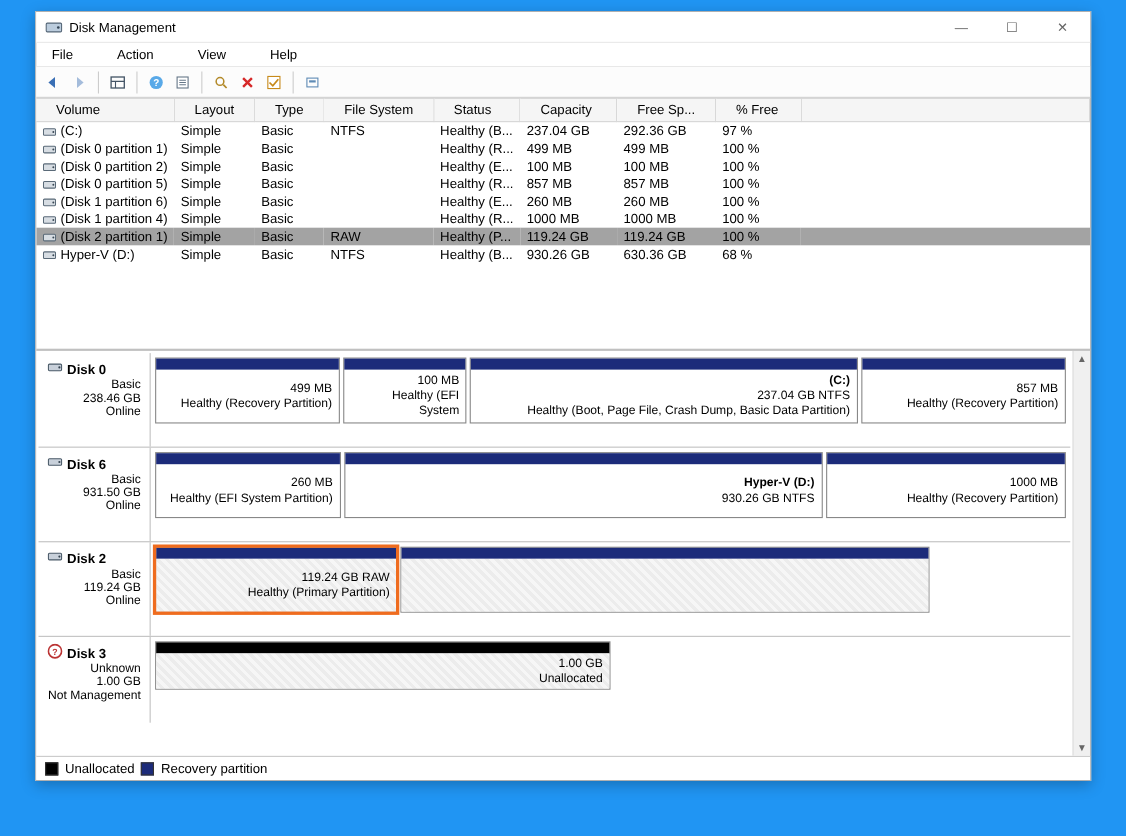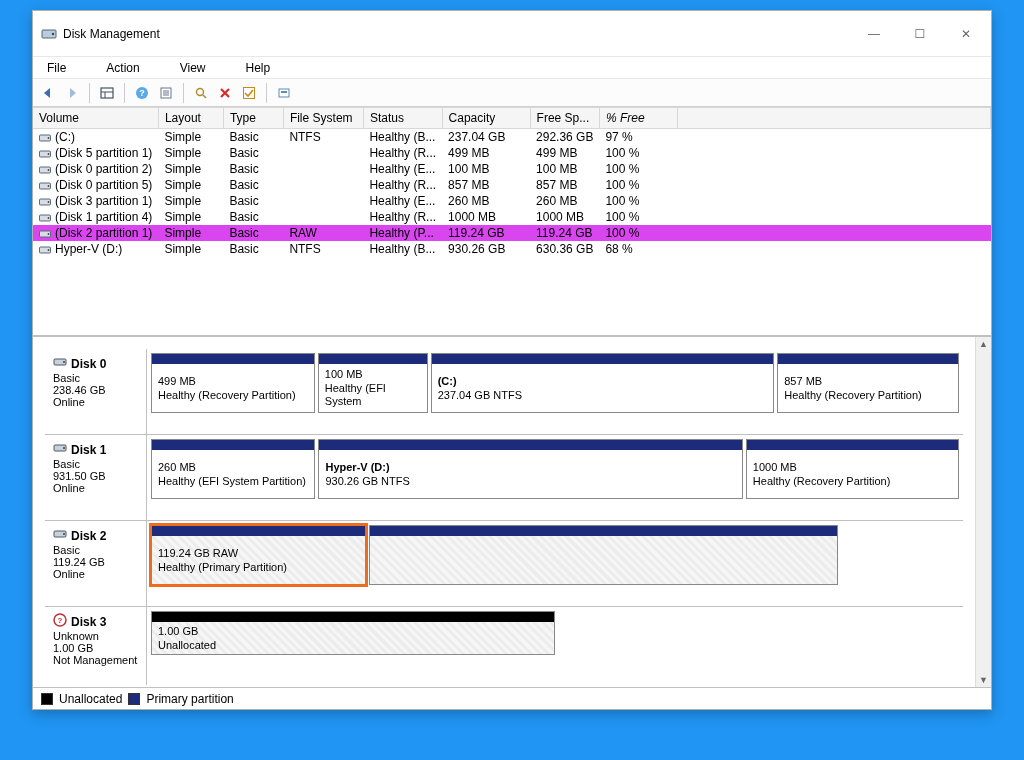--- a/index.html
+++ b/index.html
@@ -1,54 +1,54 @@
 <!DOCTYPE html>
 <html><head>
 <meta charset="utf-8">
 <style>
   * { box-sizing: border-box; font-family: "Segoe UI", Tahoma, sans-serif; }
   html, body { margin:0; padding:0; height:100%; }
   body { background: #1e90ff; background: linear-gradient(#2095f3, #2095f3); width:1024px; height:760px; overflow:hidden; padding:10px 20px 30px 20px;}
   .window { background:#fff; width:960px; height:700px; margin:0 auto; border:1px solid #b0b0b0; display:flex; flex-direction:column; box-shadow:0 4px 12px rgba(0,0,0,0.25);}
-  .titlebar { height:46px; display:flex; align-items:center; padding:0 2px 0 8px; font-size:12px; background:#fff; border-bottom:1px solid #e8e8e8;}
+  .titlebar { height:28px; display:flex; align-items:center; padding:0 2px 0 8px; font-size:12px; background:#fff; border-bottom:1px solid #e8e8e8;}
   .titlebar .icon { width:16px; height:16px; margin-right:6px; display:inline-flex; align-items:center; justify-content:center;}
   .titlebar .title { flex:1; color:#000; font-size:12px;}
   .winbtns { display:flex; height:100%;}
   .winbtn { width:46px; height:100%; display:flex; align-items:center; justify-content:center; color:#666; font-size:12px;}
   .menubar { height:22px; display:flex; align-items:center; padding:0 4px; font-size:12px; border-bottom:1px solid #e8e8e8;gap:20px;}
   .menubar .item { padding:2px 10px; cursor:default;}
   .toolbar { height:28px; display:flex; align-items:center; padding:0 4px; gap:2px; border-bottom:1px solid #d0d0d0; background:#fcfcfc;}
   .tbtn { width:22px; height:22px; display:flex; align-items:center; justify-content:center; border:1px solid transparent; border-radius:2px;}
   .tbtn.disabled { opacity:0.45;}
   .tsep { width:1px; height:20px; background:#ccc; margin:0 4px;}
   .volumetable { flex:0 0 auto; overflow:auto; border-bottom:2px solid #c0c0c0;}
   table.vol { border-collapse:collapse; width:100%; font-size:12px;}
-  table.vol th { text-align:left; font-weight:normal; padding:3px 6px; background:#f5f5f5; border-top:1px solid #d8d8d8; border-right:1px solid #d8d8d8; border-bottom:1px solid #d8d8d8; white-space:nowrap; position:sticky; top:0;}
+  table.vol th { text-align:left; font-weight:normal; padding:3px 18px; background:#f5f5f5; border-top:1px solid #d8d8d8; border-right:1px solid #d8d8d8; border-bottom:1px solid #d8d8d8; white-space:nowrap; position:sticky; top:0;}
   table.vol td { padding:1px 6px; white-space:nowrap;}
-  table.vol tr.selected td { background:#d946ef;}
+  table.vol tr.selected td { background:#a3a3a3;}
   .volicon { width:12px; height:12px; display:inline-block; vertical-align:middle; margin-right:4px;}
   .diskpanel { flex:1; overflow:hidden; display:flex; position:relative;}
-  .disklist { flex:1; overflow-y:auto; padding:12px; background:#fff;}
+  .disklist { flex:1; overflow-y:auto; padding:2px; background:#fff;text-align:right;}
   .scrollbar { width:16px; background:#f0f0f0; border-left:1px solid #ddd; display:flex; flex-direction:column; align-items:center; justify-content:space-between; padding:2px 0;}
   .scrollbar .arrow { font-size:9px; color:#666;}
   .diskrow { display:flex; border-bottom:1px solid #c0c0c0; min-height:86px;}
   .diskrow:last-child { border-bottom:none;}
   .diskhead { width:102px; flex:none; padding:6px 8px 6px 8px; font-size:11px; border-right:1px solid #c0c0c0; display:flex; flex-direction:column;}
   .diskhead .dname { font-weight:bold; font-size:12px; display:flex; align-items:center; gap:4px;}
   .diskbody { flex:1; padding:4px 4px 2px 4px; display:flex; flex-direction:column;}
   .stripewrap { display:flex; gap:3px; height:72px;}
   .part { border:1px solid #888; display:flex; flex-direction:column; font-size:11px; position:relative;}
   .part .hdrbar { height:10px; background:#1c2b7a; flex:none;}
   .part .hdrbar.unalloc { background:#000;}
   .part .pbody { flex:1; padding:4px 6px 3px 6px; line-height:1.25; display:flex; flex-direction:column; justify-content:center; overflow:hidden;}
   .part .pbody.hatch { background-image: repeating-linear-gradient(45deg, #f6f6f6 0, #f6f6f6 3px, #ececec 3px, #ececec 6px);}
   .part.selected { outline:3px solid #ef6c1f; outline-offset:-1px;}
   .legend { height:22px; border-top:1px solid #c0c0c0; display:flex; align-items:center; gap:6px; padding:0 8px; font-size:12px; background:#fff;}
   .legend .swatch { width:12px; height:12px; border:1px solid #333; display:inline-block;}
-  .col-Volume{width:115px;} .col-Layout{width:65px;} .col-Type{width:60px;} .col-FileSystem{width:80px;} .col-Status{width:70px;} .col-Capacity{width:88px;} .col-FreeSp{width:65px;margin-left:48px;} .col-Free{width:78px;font-style:italic;}
+  .col-Volume{width:115px;} .col-Layout{width:65px;} .col-Type{width:60px;} .col-FileSystem{width:80px;} .col-Status{width:70px;} .col-Capacity{width:88px;} .col-FreeSp{width:65px;margin-left:48px;} .col-Free{width:78px;}
 </style>
 </head>
 <body>
 
 <div class="window">
 
   <div class="titlebar">
     <span class="icon">
       <svg width="16" height="16" viewBox="0 0 16 16">
           <rect x="1" y="4" width="14" height="8" rx="1" fill="#bcd" stroke="#567"></rect>
@@ -158,21 +158,21 @@
             <td>Healthy (B...</td>
             <td>237.04 GB</td>
             <td>292.36 GB</td>
             <td>97 %</td>
             <td></td>
           </tr>
           <tr class="row">
             <td><span><svg class="volicon" viewBox="0 0 12 12">
                   <rect x="0.5" y="3" width="11" height="6" rx="1" fill="#d7dde3" stroke="#5a6a78"></rect>
                   <circle cx="9.5" cy="6" r="0.9" fill="#384754"></circle>
-                </svg></span><span>(Disk 5 partition 1)</span></td>
+                </svg></span><span>(Disk 0 partition 1)</span></td>
             <td>Simple</td>
             <td>Basic</td>
             <td></td>
             <td>Healthy (R...</td>
             <td>499 MB</td>
             <td>499 MB</td>
             <td>100 %</td>
             <td></td>
           </tr>
           <tr class="row">
@@ -200,21 +200,21 @@
             <td>Healthy (R...</td>
             <td>857 MB</td>
             <td>857 MB</td>
             <td>100 %</td>
             <td></td>
           </tr>
           <tr class="row">
             <td><span><svg class="volicon" viewBox="0 0 12 12">
                   <rect x="0.5" y="3" width="11" height="6" rx="1" fill="#d7dde3" stroke="#5a6a78"></rect>
                   <circle cx="9.5" cy="6" r="0.9" fill="#384754"></circle>
-                </svg></span><span>(Disk 3 partition 1)</span></td>
+                </svg></span><span>(Disk 1 partition 6)</span></td>
             <td>Simple</td>
             <td>Basic</td>
             <td></td>
             <td>Healthy (E...</td>
             <td>260 MB</td>
             <td>260 MB</td>
             <td>100 %</td>
             <td></td>
           </tr>
           <tr class="row">
@@ -294,41 +294,42 @@
 
         <div>100 MB</div>
         <div>Healthy (EFI System</div>
       </div>
               </div>
               <div class="part" style="flex:38 0 0;height:60px">
       <div class="hdrbar "></div>
       <div class="pbody ">
         <div style="font-weight:bold;">(C:)</div>
         <div>237.04 GB NTFS</div>
+        <div>Healthy (Boot, Page File, Crash Dump, Basic Data Partition)</div>
       </div>
               </div>
               <div class="part" style="flex:20 0 0;height:60px">
       <div class="hdrbar "></div>
       <div class="pbody ">
 
         <div>857 MB</div>
         <div>Healthy (Recovery Partition)</div>
       </div>
               </div>
             </div>
           </div>
         </div>
         <div class="diskrow">
           <div class="diskhead">
     <div class="dname">
               <span><svg width="14" height="14" viewBox="0 0 14 14">
                   <rect x="1" y="4" width="12" height="6" rx="1" fill="#c8d0da" stroke="#4a5a68"></rect>
                   <circle cx="11" cy="7" r="1" fill="#34424f"></circle>
                 </svg></span>
-              <span>Disk 1</span>
+              <span>Disk 6</span>
             </div>
     <div>Basic</div>
     <div>931.50 GB</div>
     <div>Online</div>
           </div>
           <div class="diskbody">
             <div class="stripewrap">
               <div class="part" style="flex:20 0 0;height:60px">
       <div class="hdrbar "></div>
       <div class="pbody ">
@@ -419,16 +420,16 @@
     <div class="scrollbar">
       <span class="arrow">▲</span>
       <span class="arrow">▼</span>
     </div>
   </div>
 
   <div class="legend">
     <span class="swatch" style="background:#000"></span>
     <span>Unallocated</span>
     <span class="swatch" style="background:#1c2b7a"></span>
-    <span>Primary partition</span>
+    <span>Recovery partition</span>
   </div>
 
 </div>
 
 </body></html>

